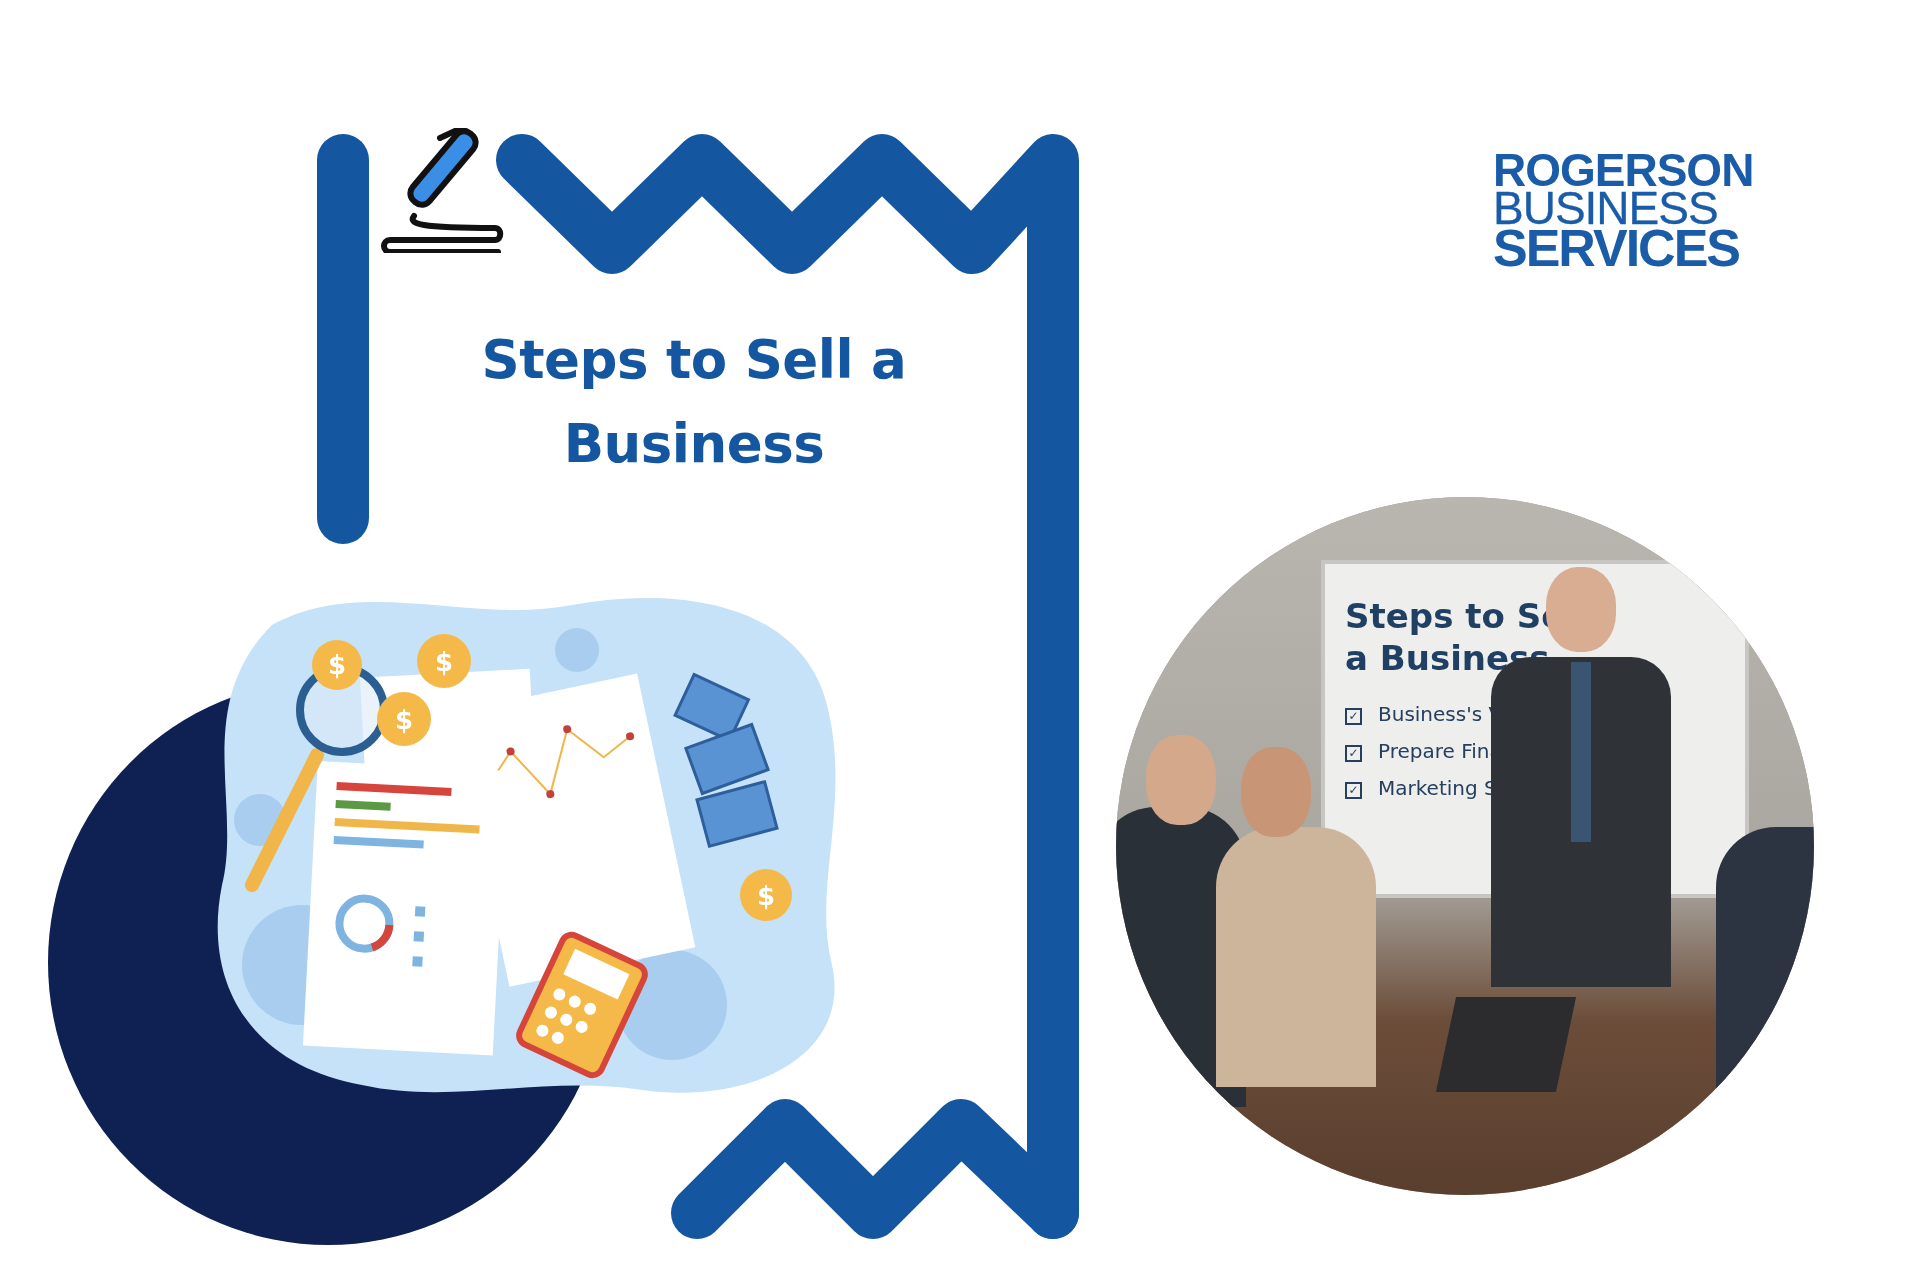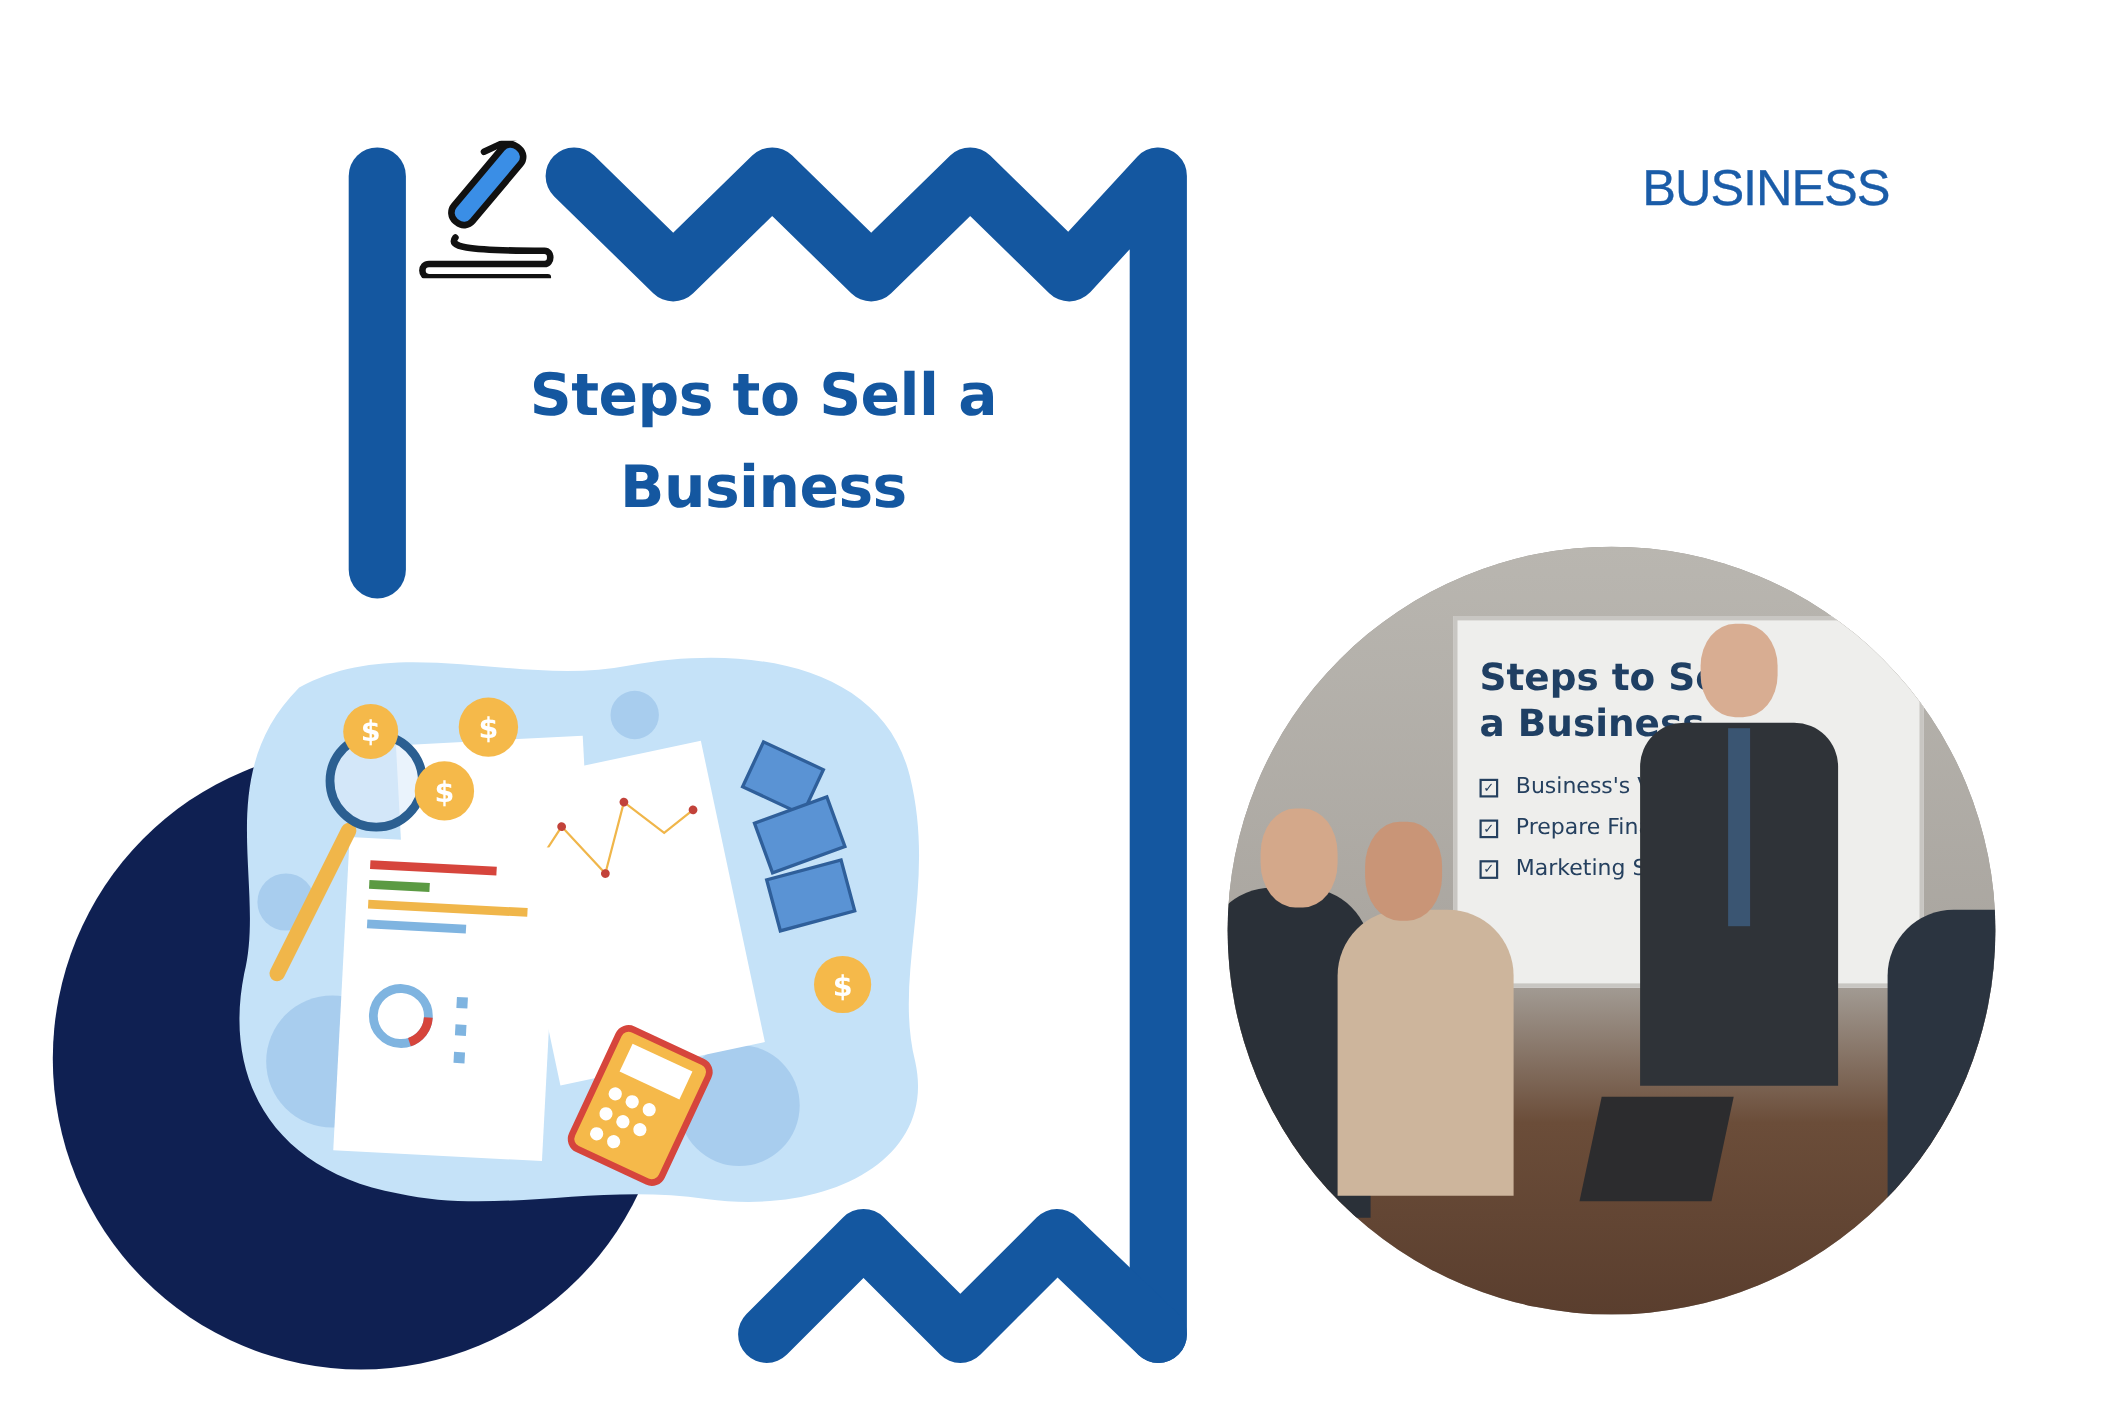--- a/index.html
+++ b/index.html
@@ -36,21 +36,23 @@
     <path d="M34 88 C 28 96, 40 100, 115 100 C 122 100, 122 112, 115 112 L 10 112 C 2 112, 2 124, 10 124 L 118 124" fill="none"></path>
   </g>
 </svg>
 
 <div class="title">
   <div>Steps to Sell a</div>
   <div>Business</div>
 </div>
 
 <div class="logo">
+  <span class="l1">ROGERSON</span>
   <span class="l2">BUSINESS</span>
+  <span class="l3">SERVICES</span>
 </div>
 
 <div class="navy-circle"></div>
 
 <svg class="blob" viewBox="0 0 630 520">
   <path d="M60,40 C150,-10 260,40 360,20 C470,0 590,20 615,120 C640,220 600,300 620,380 C640,470 540,520 430,505 C330,490 240,520 150,500 C40,480 -10,400 10,300 C30,220 -20,120 60,40 Z" fill="#c5e2f8"></path>
 
   <g fill="#a8cdee">
     <circle cx="365" cy="65" r="22"></circle>
       <circle cx="48" cy="235" r="26"></circle>

